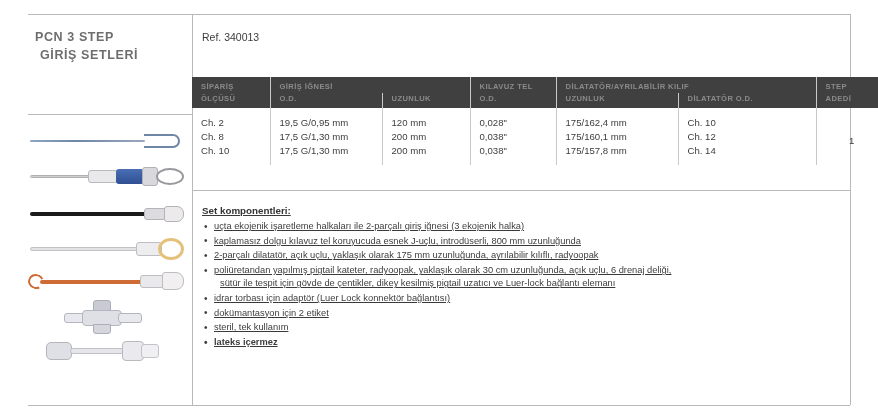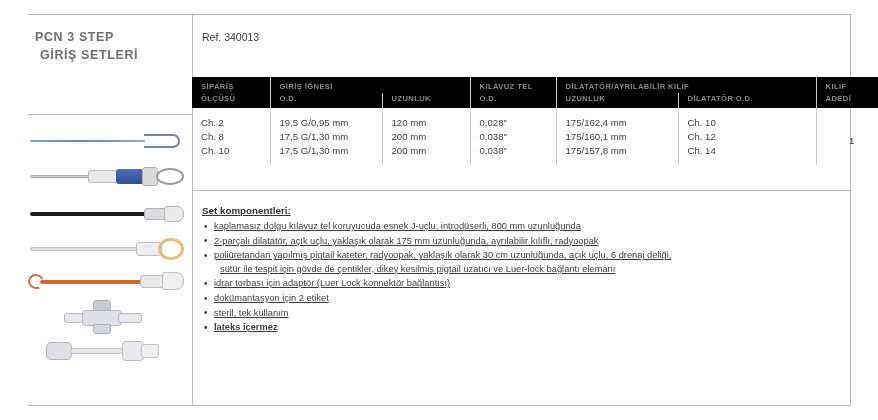--- a/index.html
+++ b/index.html
@@ -345,21 +345,21 @@
     table-layout: fixed;
   }
   .tbl th {
     font-size: 7.6px;
     font-weight: bold;
     letter-spacing: 0.4px;
     color: #8a8a8a;
     text-align: left;
     vertical-align: top;
     padding: 5px 0 2px 9px;
-    background: #000000;
+    background: #404040;
     border-right: 1px solid #c9c9c9;
     border-bottom: none;
   }
   .tbl th.sub {
     padding-top: 1px;
     padding-bottom: 5px;
     border-top: none;
   }
   .tbl td {
     font-size: 9.6px;
@@ -490,21 +490,21 @@
         <col style="width:122px">
         <col style="width:138px">
         <col style="width:62px">
       </colgroup>
       <thead>
         <tr class="hdr-row-top grp-head">
           <th>SİPARİŞ</th>
           <th colspan="2">GİRİŞ İĞNESİ</th>
           <th>KILAVUZ TEL</th>
           <th colspan="2">DİLATATÖR/AYRILABİLİR KILIF</th>
-          <th class="nob">KILIF</th>
+          <th class="nob">STEP</th>
         </tr>
         <tr class="grp-head">
           <th class="sub">ÖLÇÜSÜ</th>
           <th class="sub">O.D.</th>
           <th class="sub">UZUNLUK</th>
           <th class="sub">O.D.</th>
           <th class="sub">UZUNLUK</th>
           <th class="sub">DİLATATÖR O.D.</th>
           <th class="sub nob">ADEDİ</th>
         </tr>
@@ -537,20 +537,21 @@
         </tr>
       </tbody>
     </table>
   </div>
 
   <div class="hline" style="left:192px; top:190px; width:658px;"></div>
 
   <div class="comp">
     <div class="comp-title">Set komponentleri:</div>
     <ul>
+      <li><span>uçta ekojenik işaretleme halkaları ile 2-parçalı giriş iğnesi (3 ekojenik halka)</span></li>
       <li><span>kaplamasız dolgu kılavuz tel koruyucuda esnek J-uçlu, introdüserli, 800 mm uzunluğunda</span></li>
       <li><span>2-parçalı dilatatör, açık uçlu, yaklaşık olarak 175 mm uzunluğunda, ayrılabilir kılıflı, radyoopak</span></li>
       <li>
         <span>poliüretandan yapılmış pigtail kateter, radyoopak, yaklaşık olarak 30 cm uzunluğunda, açık uçlu, 6 drenaj deliği,</span>
         <span class="cont">sütür ile tespit için gövde de çentikler, dikey kesilmiş pigtail uzatıcı ve  Luer-lock bağlantı elemanı</span>
       </li>
       <li><span>idrar torbası için adaptör (Luer Lock konnektör bağlantısı)</span></li>
       <li><span>dokümantasyon için 2 etiket</span></li>
       <li><span>steril, tek kullanım</span></li>
       <li class="bold"><span>lateks içermez</span></li>

